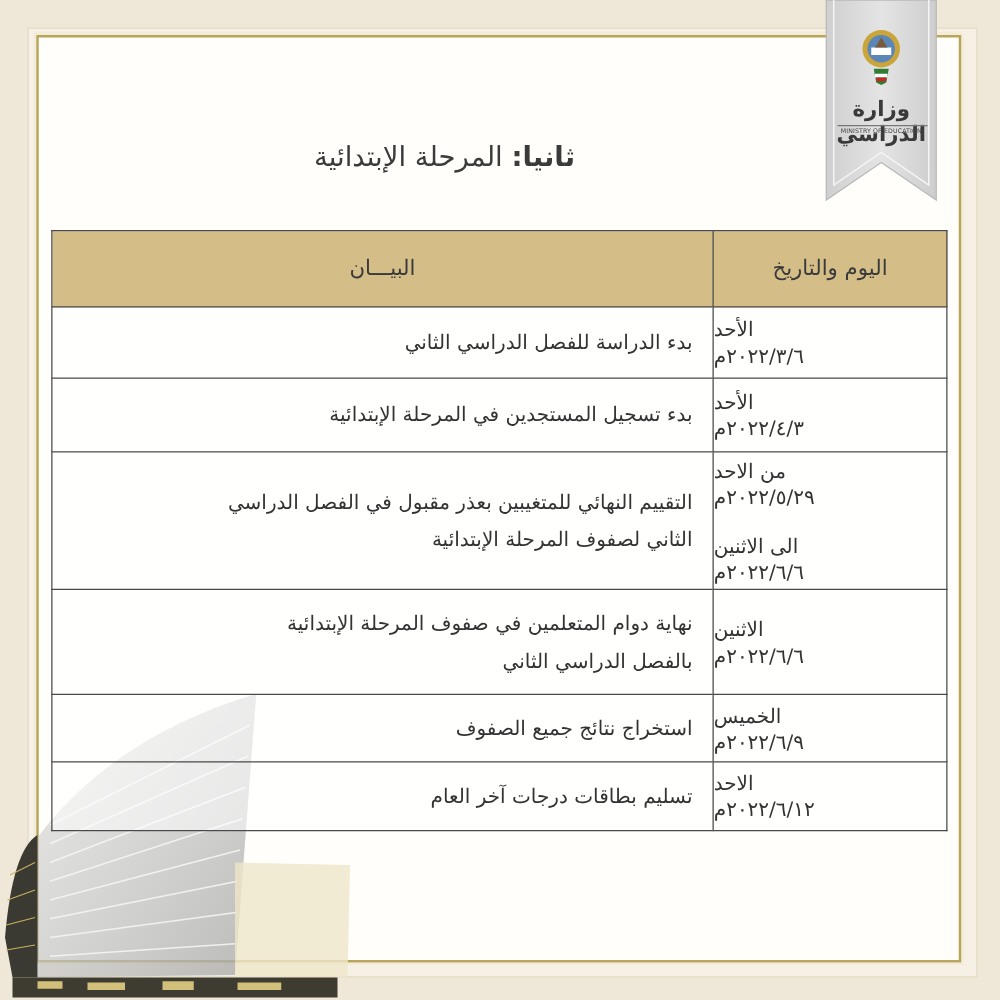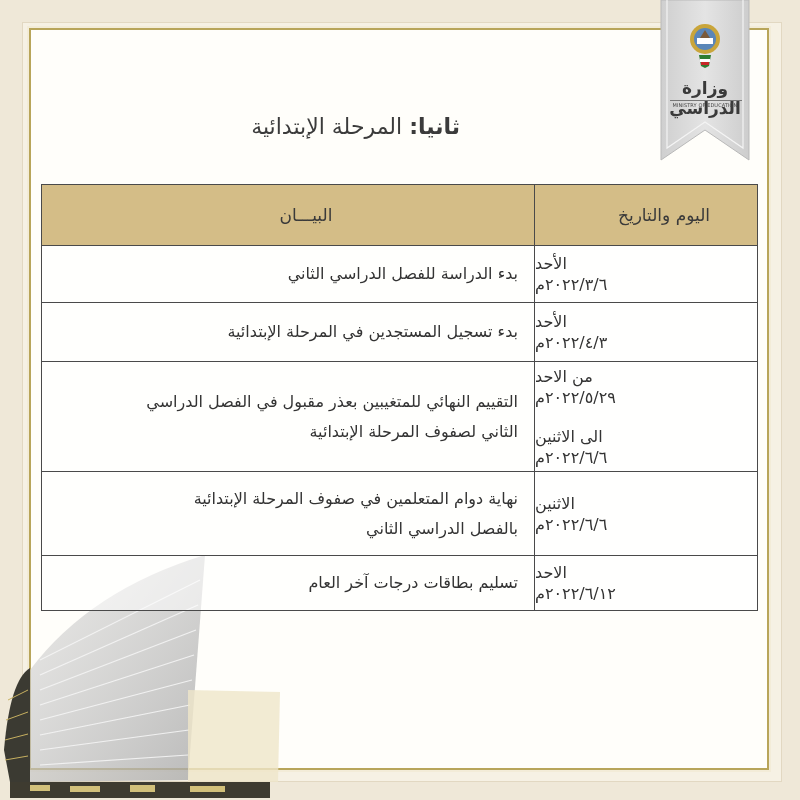--- a/index.html
+++ b/index.html
@@ -49,21 +49,21 @@
   .title b { font-weight:bold; }
   table.schedule {
     position:absolute; left:41px; top:184px; width:717px;
     border-collapse:collapse; direction:rtl;
     font-family:"DejaVu Sans", sans-serif; color:#333;
   }
   table.schedule td, table.schedule th {
     border:1.5px solid #4a4a4a; padding:0;
   }
   table.schedule th {
-    background:#d4bd87; height:60px; font-weight:normal; font-size:17px; color:#3a3a3a;padding-left:36px;
+    background:#d4bd87; height:60px; font-weight:normal; font-size:17px; color:#3a3a3a;
   }
   th.col-date { width:186px; }
   td.date {
     text-align:left; vertical-align:middle; font-size:16px; line-height:21px; background:rgba(255,255,255,0.7);
   }
   td.desc {
     text-align:right; vertical-align:middle; font-size:16px; line-height:30px;
     padding-right:16px !important; padding-left:8px !important; background:rgba(255,255,255,0.55);
   }
   .date-block + .date-block { margin-top:18px; }
@@ -187,20 +187,29 @@
     <tr style="height:84px;">
       <td class="date">
         <span class="date-line">الاثنين</span>
         <span class="date-line date-num">٢٠٢٢/٦/٦م</span>
       </td>
       <td class="desc">
         <span class="date-line">نهاية دوام المتعلمين في صفوف المرحلة الإبتدائية</span>
         <span class="date-line">بالفصل الدراسي الثاني</span>
       </td>
     </tr>
+    <tr style="height:54px;">
+      <td class="date">
+        <span class="date-line">الخميس</span>
+        <span class="date-line date-num">٢٠٢٢/٦/٩م</span>
+      </td>
+      <td class="desc">
+        <span class="date-line">استخراج نتائج جميع الصفوف</span>
+      </td>
+    </tr>
     <tr style="height:55px;">
       <td class="date">
         <span class="date-line">الاحد</span>
         <span class="date-line date-num">٢٠٢٢/٦/١٢م</span>
       </td>
       <td class="desc">
         <span class="date-line">تسليم بطاقات درجات آخر العام</span>
       </td>
     </tr>
   </tbody>

